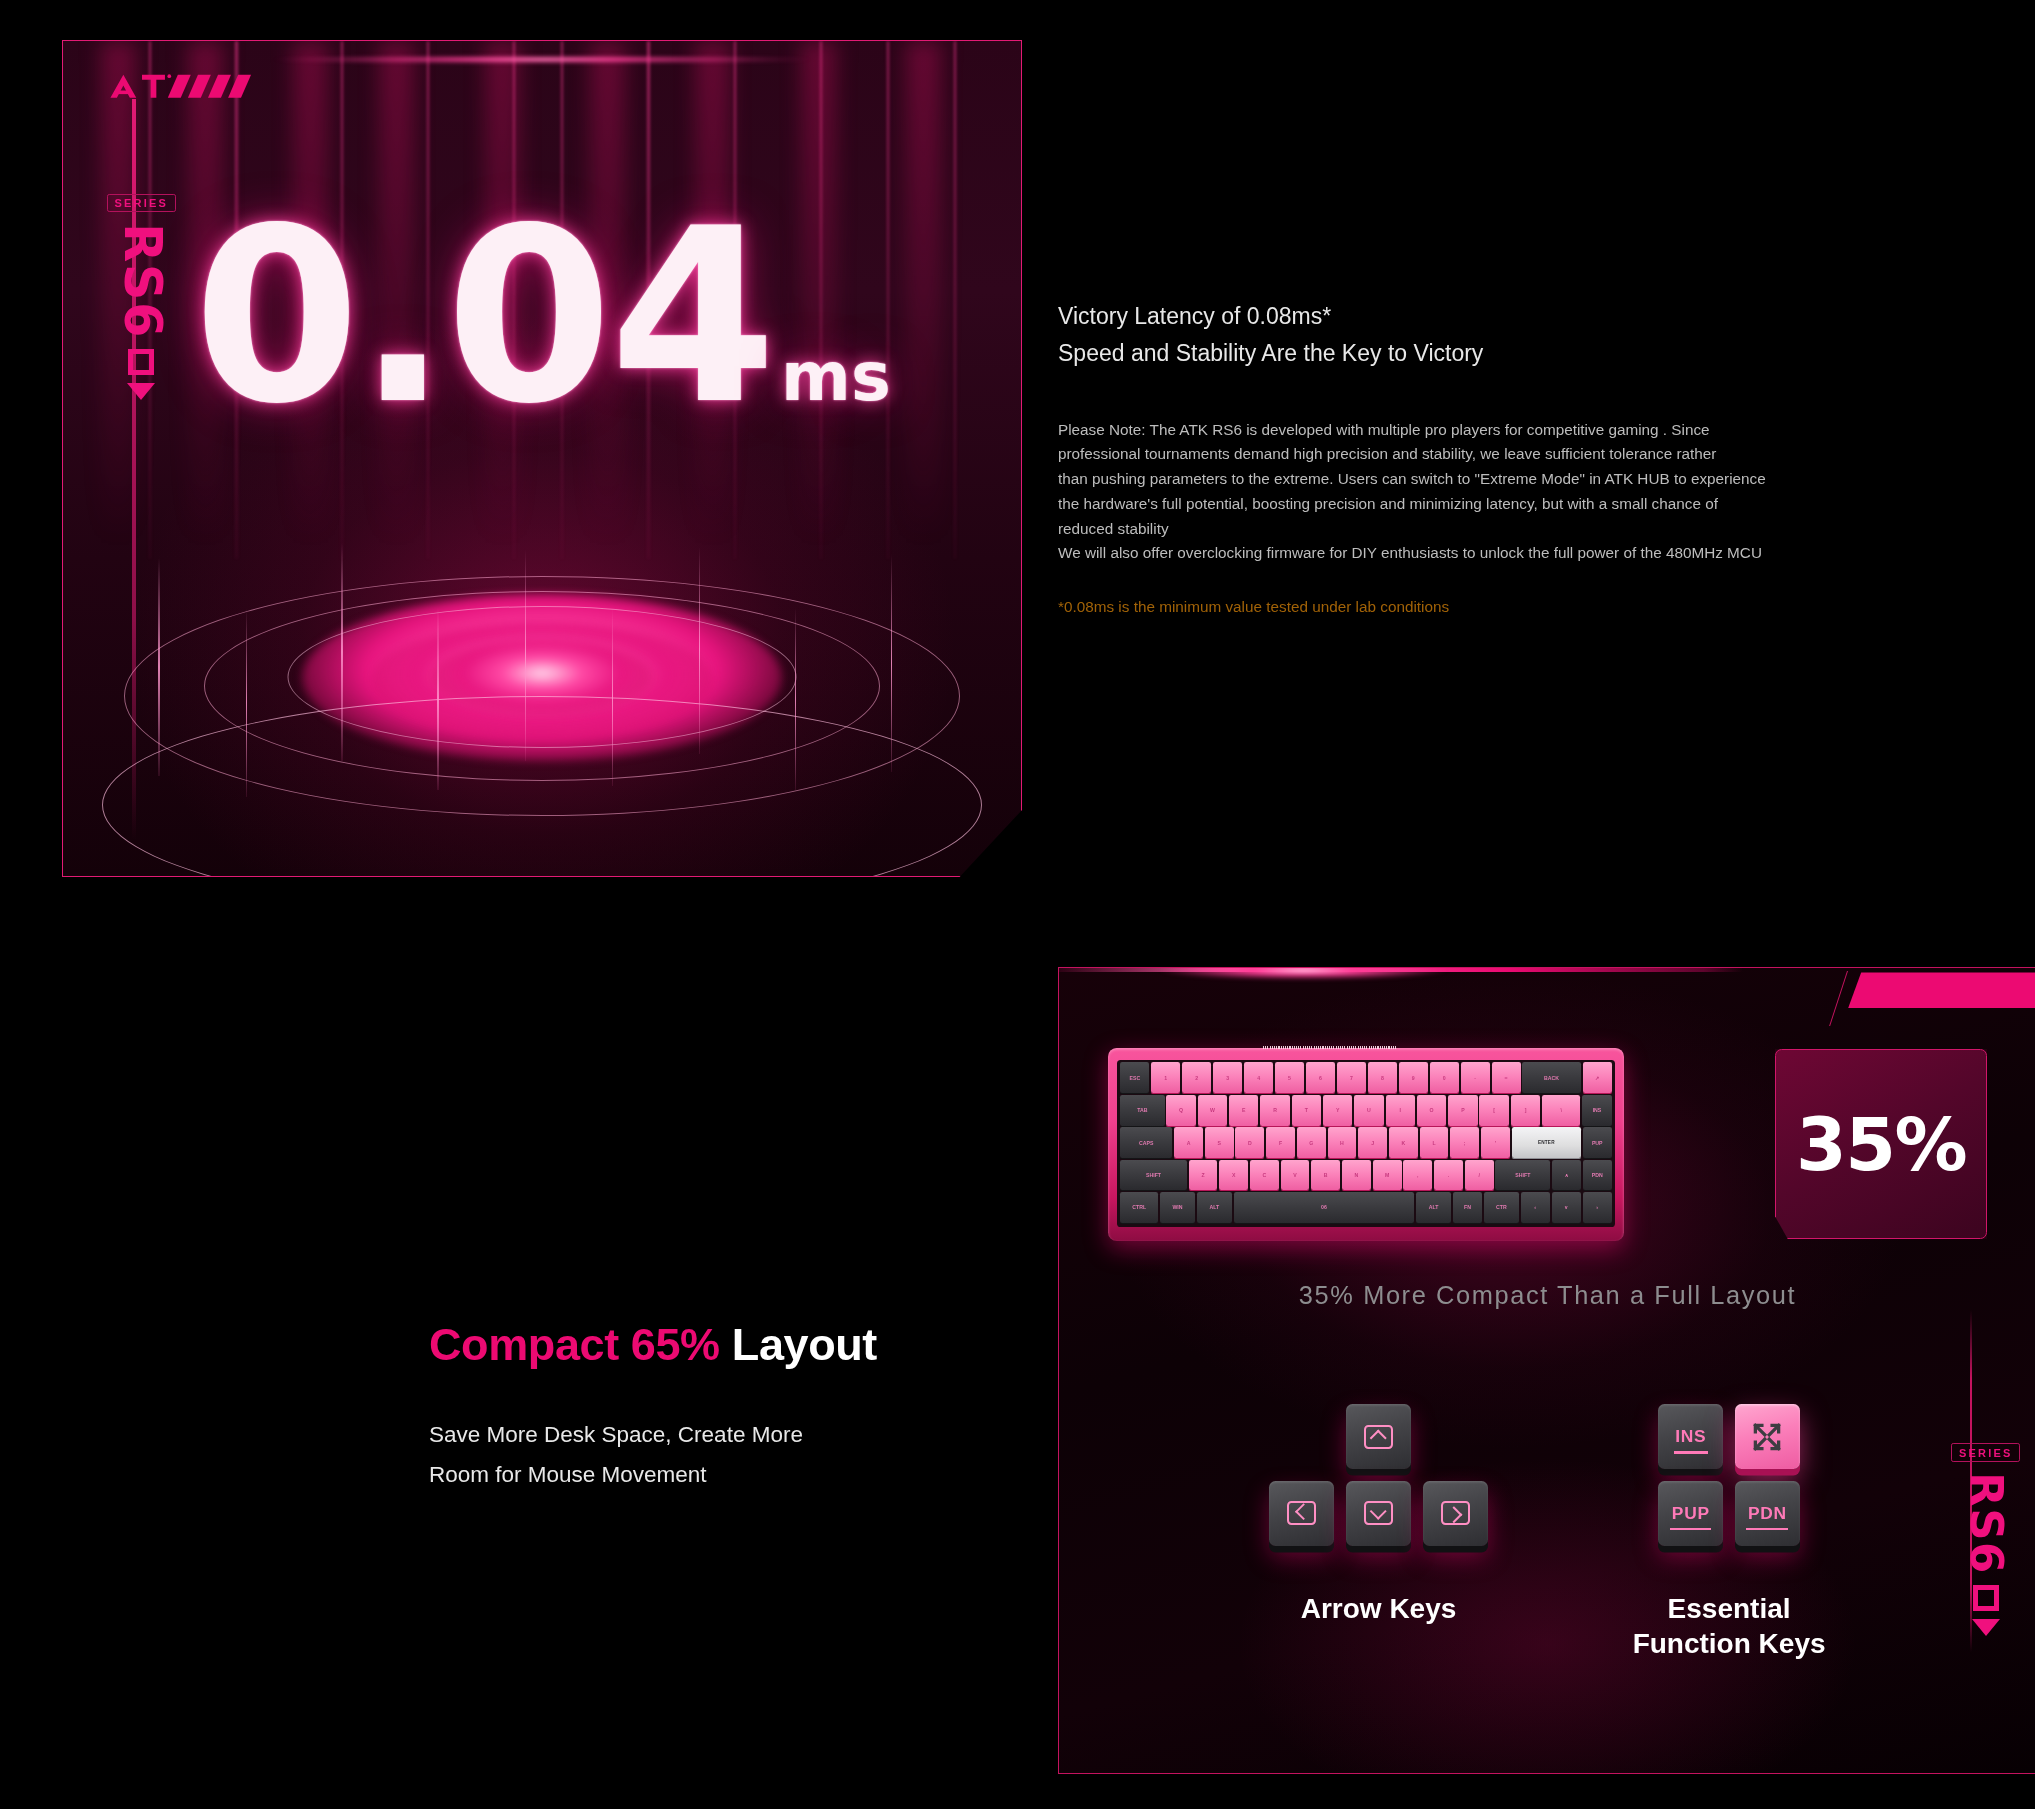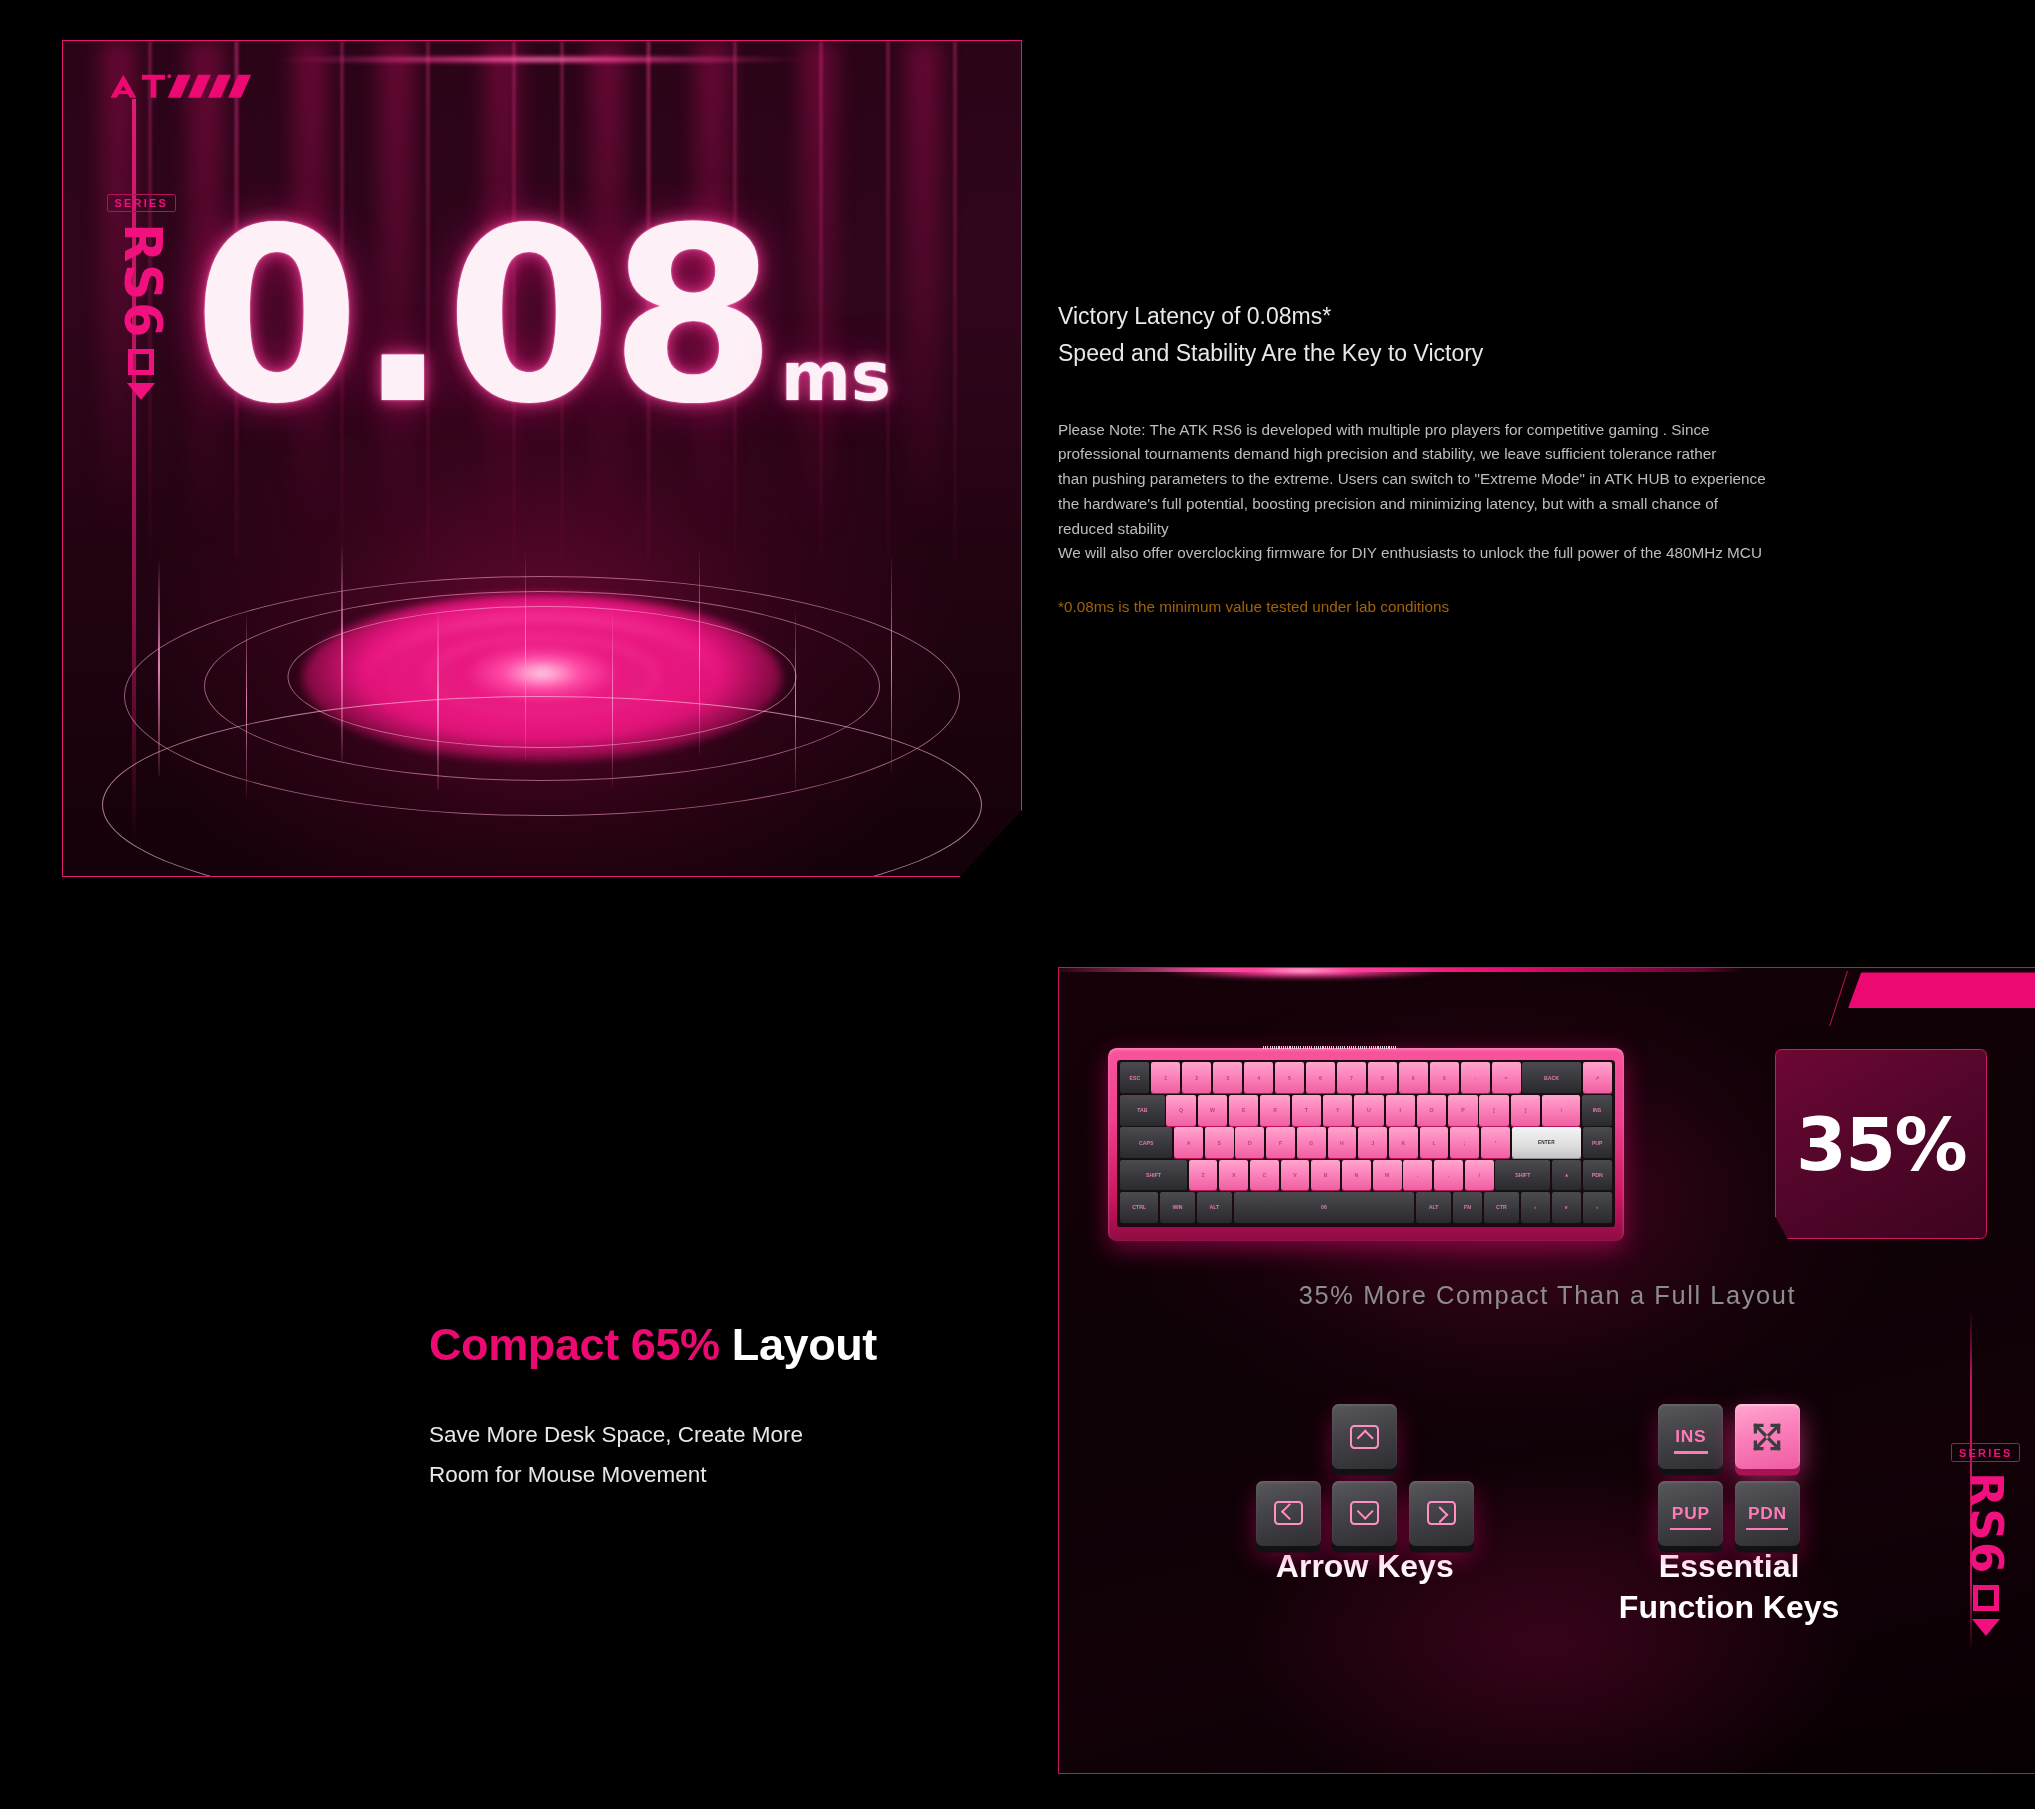--- a/index.html
+++ b/index.html
@@ -180,21 +180,21 @@
   }
   .cap .chev { width:12.4px; height:12.4px; border-left:2.9px solid #ff8fc4; border-top:2.9px solid #ff8fc4; }
   .chev.up    { transform:rotate(45deg)  translate(1.5px,1.5px); }
   .chev.down  { transform:rotate(-135deg) translate(1.5px,1.5px); }
   .chev.left  { transform:rotate(-45deg) translate(2.2px,0px); }
   .chev.right { transform:rotate(135deg) translate(2.2px,0); }
   .cap .lbl { font-size:17.4px; font-weight:800; color:#ff7ab8; letter-spacing:0.7px; position:relative; }
   .cap .lbl::after { content:""; position:absolute; left:-1.5px; right:-1.5px; bottom:-6.5px; height:2.2px; background:#ff7ab8; }
   .cap .expand { width:32px; height:32px; position:relative; }
   .arrowrow { display:flex; gap:11.6px; margin-top:11.6px; }
-  .clabel { font-size:32px; font-weight:700; color:#fff; text-align:center; line-height:1.28; white-space:pre-line; }
+  .clabel { margin-top:45px; font-size:28px; font-weight:700; color:#fff; text-align:center; line-height:1.28; white-space:pre-line; }
   .fgrid { display:grid; grid-template-columns:repeat(2,65px); grid-template-rows:repeat(2,65px); gap:11.6px; }
 
   
   .col2 { position:absolute; left:429px; top:1319px; width:654px; }
   .h2-title { font-size:45px; font-weight:800; color:#fff; letter-spacing:-0.4px; }
   .h2-title .accent { color:#ec0a72; }
   .h2-sub { margin-top:44px; font-size:22.5px; line-height:1.78; color:#e8e8e8; white-space:pre-line; }
 </style>
 </head>
 <body>
@@ -262,21 +262,21 @@
       <div class="beam" style="left:27%;height:218px;top:0;"></div>
       <div class="beam" style="left:38%;height:182px;"></div>
       <div class="beam" style="left:48%;height:211px;top:7.3px;"></div>
       <div class="beam" style="left:58%;height:178px;"></div>
       <div class="beam" style="left:68%;height:207px;top:3.6px;"></div>
       <div class="beam" style="left:79%;height:182px;"></div>
       <div class="beam" style="left:90%;height:218px;top:11px;"></div>
     </div>
 
     <div class="hero-num">
-      <span>0.08</span><span class="ms">ms</span>
+      <span>0.04</span><span class="ms">ms</span>
     </div>
 
     <div class="p1-corner-tri"></div>
   </div>
 
   <div class="col1">
     <div class="sub">
       <div>Victory Latency of 0.08ms*</div>
       <div>Speed and Stability Are the Key to Victory</div>
     </div>

